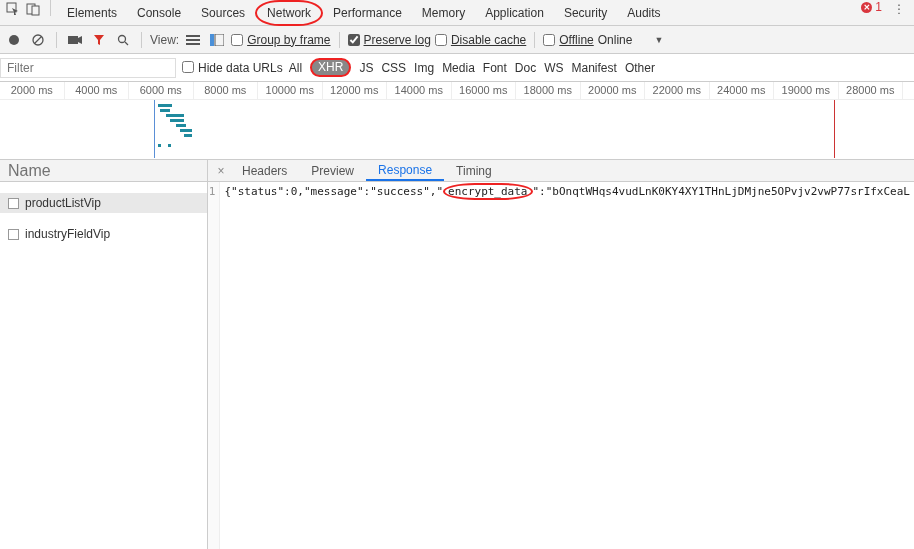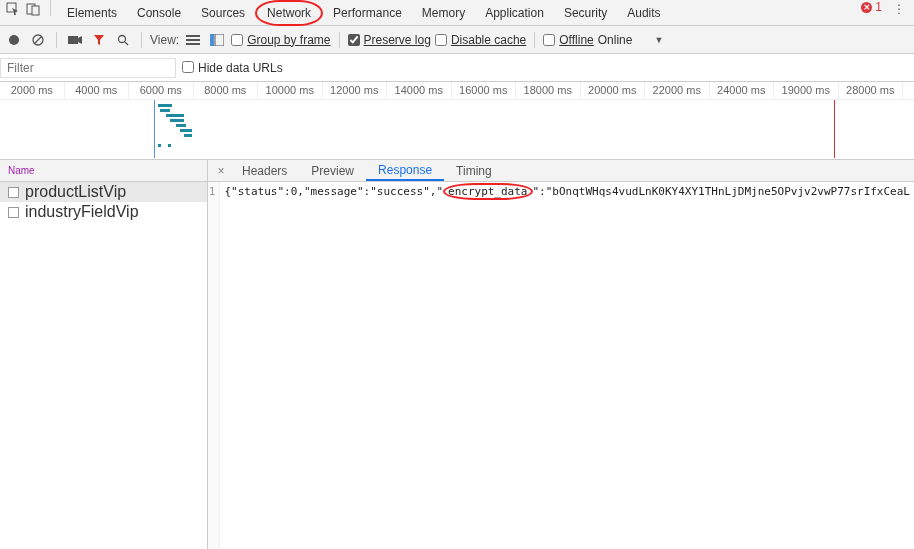--- a/index.html
+++ b/index.html
@@ -173,32 +173,33 @@
   .leftpane {
     width: 208px;
     border-right: 1px solid #ccc;
     display: flex;
     flex-direction: column;
   }
   .leftpane .header {
     height: 22px;
     border-bottom: 1px solid #ccc;
     padding: 3px 8px;
-    color: #a21caf;
+    color: #737373;
     background: #f3f3f3;
-    font-size: 10px;
+    font-size: 16px;
     display:flex; align-items:center;
   }
   .leftpane .item {
     height: 20px;
     display: flex;
     align-items: center;
     padding: 0 8px;
     gap: 6px;
-    font-size: 16px;
+    font-size: 12px;
+    margin-top: 11px;
   }
   .leftpane .item .cb {
     width: 11px; height: 11px; border:1px solid #999; background:#fff;
   }
   .leftpane .item.selected { background: #e8e8e8; }
   .rightpane {
     flex: 1;
     display: flex;
     flex-direction: column;
     overflow:hidden;
@@ -353,20 +354,33 @@
     <span style="color:#555;font-size:9px;margin-left:18px;">▼</span>
   </span>
 </div>
 
 <div class="filter-row">
   <input class="filter-input" placeholder="Filter" style="">
   <label style="display:flex;gap:4px;">
       <input type="checkbox" style="">
       <span>Hide data URLs</span>
     </label>
+  <div class="filter-types">
+    <span class="ft">All</span>
+    <span class="ft oval">XHR</span>
+    <span class="ft">JS</span>
+    <span class="ft">CSS</span>
+    <span class="ft">Img</span>
+    <span class="ft">Media</span>
+    <span class="ft">Font</span>
+    <span class="ft">Doc</span>
+    <span class="ft">WS</span>
+    <span class="ft">Manifest</span>
+    <span class="ft">Other</span>
+  </div>
 </div>
 
 <div class="timeline">
   <div class="ticks">
     <div class="tick">2000 ms</div>
     <div class="tick">4000 ms</div>
     <div class="tick">6000 ms</div>
     <div class="tick">8000 ms</div>
     <div class="tick">10000 ms</div>
     <div class="tick">12000 ms</div>

